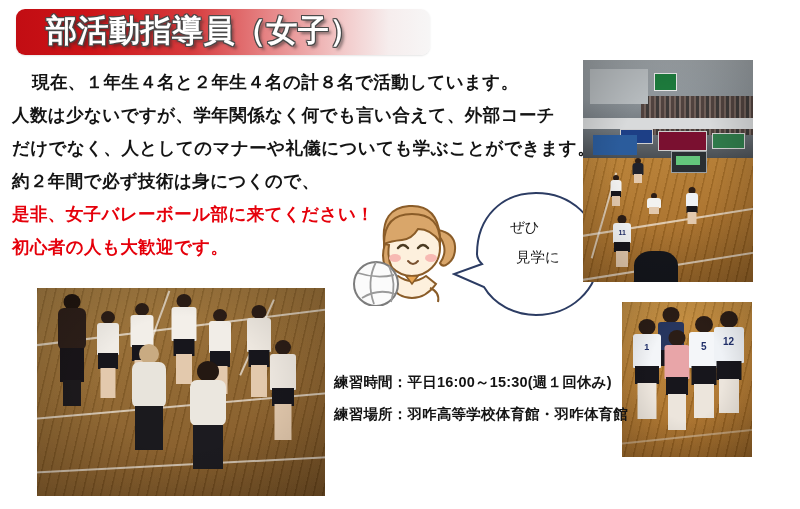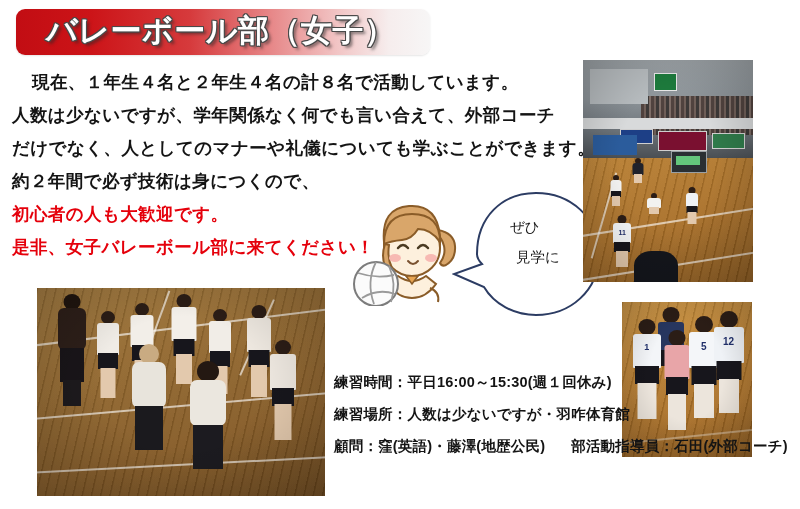--- a/index.html
+++ b/index.html
@@ -187,29 +187,29 @@
     white-space: nowrap;
     letter-spacing: 0.2px;
   }
   .info-line.center-ind { padding-left: 72px; }
   .info-line .gap { display: inline-block; width: 26px; }
 </style>
 </head>
 <body>
 
 <div id="title-banner"></div>
-<div id="title-text">バレーボール部（女子）</div>
+<div id="title-text">部活動指導員（女子）</div>
 
 <div id="intro-block">
   <div class="intro-line indent">現在、１年生４名と２年生４名の計８名で活動しています。</div>
   <div class="intro-line">人数は少ないですが、学年関係なく何でも言い合えて、外部コーチ</div>
   <div class="intro-line">だけでなく、人としてのマナーや礼儀についても学ぶことができます。</div>
   <div class="intro-line">約２年間で必ず技術は身につくので、</div>
+  <div class="intro-line red">是非、女子バレーボール部に来てください！</div>
   <div class="intro-line red">初心者の人も大歓迎です。</div>
-  <div class="intro-line red">是非、女子バレーボール部に来てください！</div>
 </div>
 
 <div id="character">
   <svg viewBox="0 0 112 110" width="112" height="110" aria-hidden="true">
 
     <path d="M86 34 q16 3 17 16 q1 13 -9 19 q-4 2 -6 -2 q6 -8 4 -17 q-2 -9 -8 -11 z" fill="#d9a66a" stroke="#8a5c28" stroke-width="2"></path>
 
     <path d="M32 46 q-3 -34 25 -36 q28 -2 31 30 q1 12 -3 22 l-52 2 z" fill="#d9a66a" stroke="#8a5c28" stroke-width="2"></path>
 
     <ellipse cx="60" cy="52" rx="28" ry="28" fill="#fdf0dd" stroke="#8a5c28" stroke-width="2"></ellipse>
@@ -412,17 +412,14 @@
       <div class="num" style="top:26px;font-size:10px;">12</div>
       <div class="shorts" style="top:50px;width:25px;height:19px;"></div>
       <div class="legs" style="top:68px;width:20px;height:34px;background:#ece5dc;"></div>
     </div>
     <div class="vignette"></div>
   </div>
 </div>
 
 <div id="info-block">
   <div class="info-line">練習時間：平日16:00～15:30(週１回休み)</div>
-  <div class="info-line">練習場所：人数は少ないですが・羽咋体育館</div>
-  <div class="info-line">
-    <span>顧問：窪(英語)・藤澤(地歴公民)</span><span class="gap"></span><span>部活動指導員：石田(外部コーチ)</span>
-  </div>
+  <div class="info-line">練習場所：羽咋高等学校体育館・羽咋体育館</div>
 </div>
 
 </body></html>

